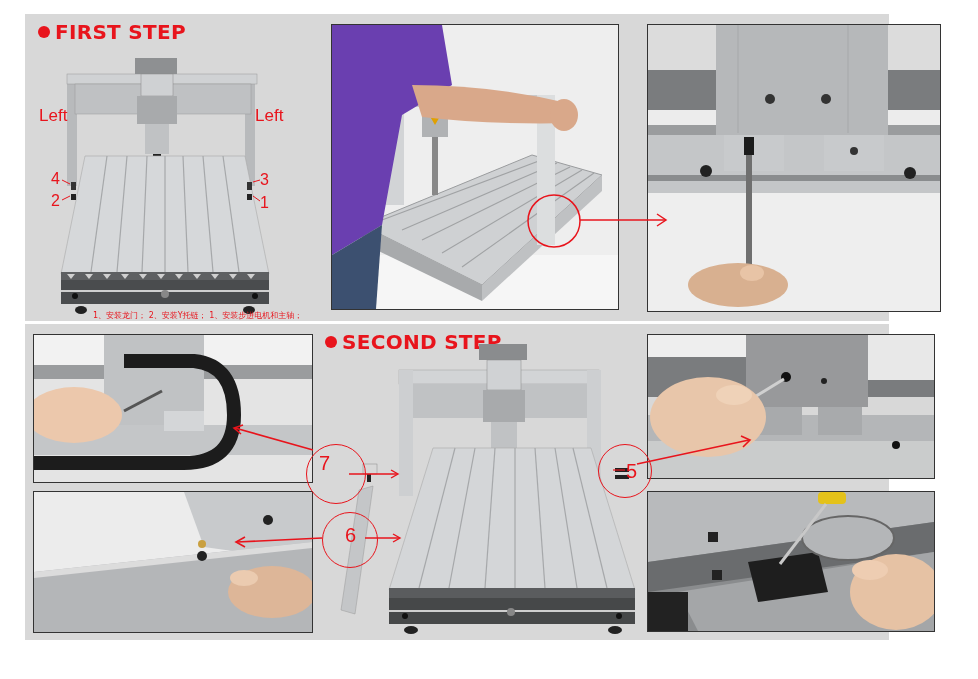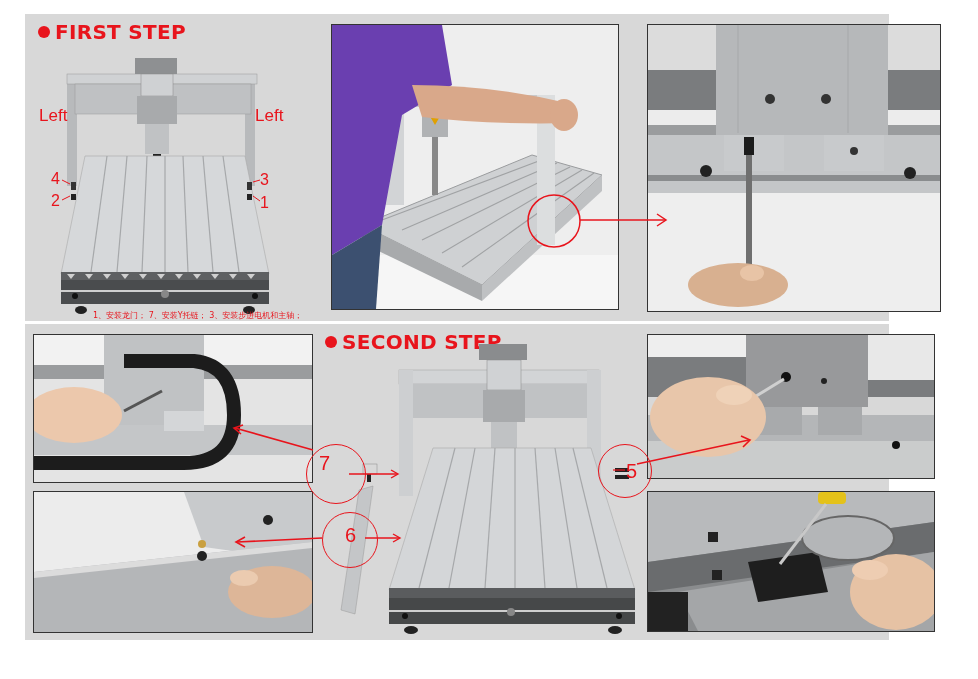--- a/index.html
+++ b/index.html
@@ -92,21 +92,21 @@
       </g>
     </svg>
     <span class="lbl" style="left:-6px; top:62px;">Left</span>
     <span class="lbl" style="left:210px; top:62px;">Left</span>
     <span class="num" style="left:6px; top:126px;">4</span>
     <span class="num" style="left:6px; top:148px;">2</span>
     <span class="num" style="left:215px; top:127px;">3</span>
     <span class="num" style="left:215px; top:150px;">1</span>
   </div>
 
-  <div class="caption" style="left:68px; top:296px;">1、安装龙门；  7、安装Y托链；  3、安装步进电机和主轴；</div>
+  <div class="caption" style="left:68px; top:296px;">1、安装龙门；  2、安装Y托链；  1、安装步进电机和主轴；</div>
 
   <div class="photo" style="left:306px; top:10px; width:286px; height:284px; background:#f0f0f0;">
     <svg width="286" height="284" viewBox="0 0 286 284">
       <rect width="286" height="284" fill="#eeeeee"></rect>
       <rect y="230" width="286" height="54" fill="#f6f6f6"></rect>
 
       <polygon points="30,200 200,130 270,150 150,260" fill="#cfd1d3" stroke="#9a9c9e" stroke-width="1"></polygon>
       <g stroke="#a0a2a4" stroke-width="1.1">
         <line x1="50" y1="195" x2="212" y2="134"></line>
           <line x1="70" y1="205" x2="225" y2="138"></line>

